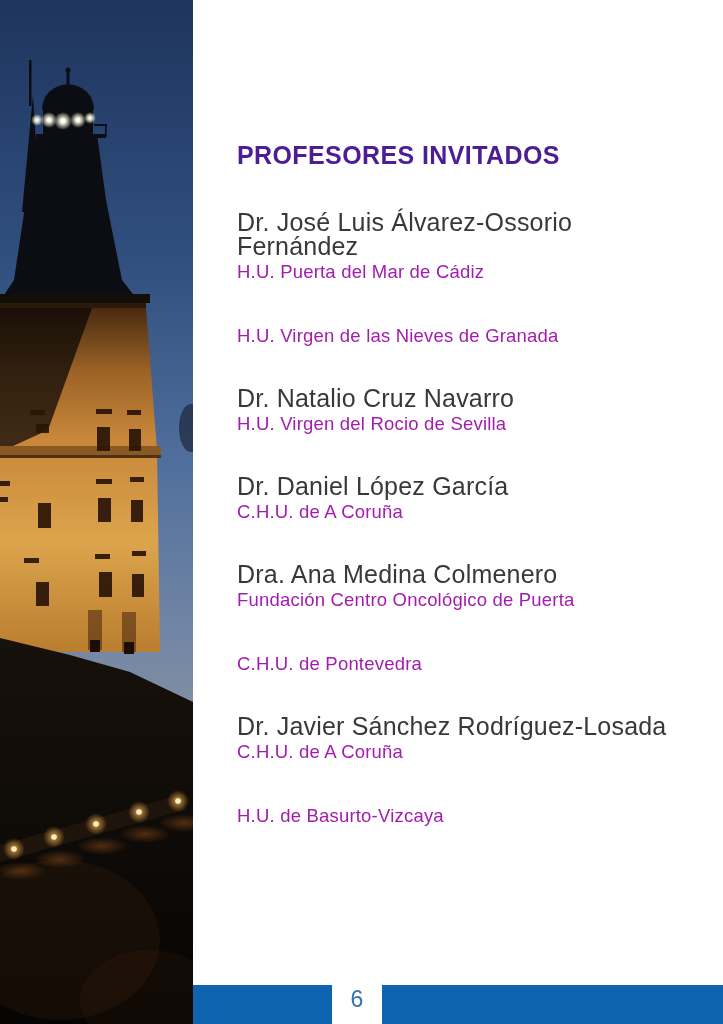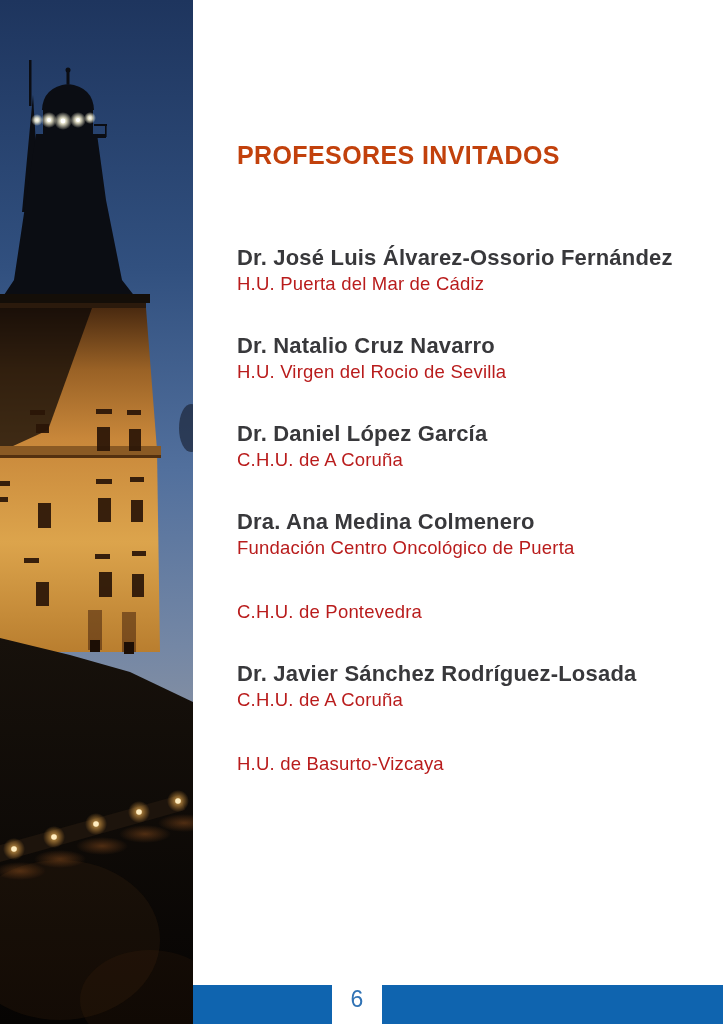--- a/index.html
+++ b/index.html
@@ -9,31 +9,31 @@
     font-family:"Liberation Sans", sans-serif;
   }
   .photo {
     position:absolute; left:0; top:0; width:193px; height:1024px;
   }
   .photo svg { display:block; }
   .content {
     position:absolute; left:237px; top:140px; right:30px;
   }
   .page-title {
-    margin:0 0 76px 0;
+    margin:0 0 40px 0;
     font-size:25px; font-weight:bold; letter-spacing:0.4px;
-    color:#c2410c; line-height:30px;
+    color:#4c1d95; line-height:30px;
   }
   .prof { margin:0 0 36px 0; }
   .prof-name {
-    font-size:22px; font-weight:bold; color:#38383b;
+    font-size:25px; font-weight:normal; color:#38383b;
     line-height:24px; letter-spacing:0.2px;
   }
   .prof-inst {
-    font-size:18.5px; font-weight:normal; color:#b91c1c;
+    font-size:18.5px; font-weight:normal; color:#a21caf;
     line-height:28px; letter-spacing:0.2px;
   }
   .footer-bar {
     position:absolute; left:193px; top:985px; width:530px; height:39px;
     background:#0f64af;
   }
   .footer-gap {
     position:absolute; left:139px; top:0; width:50px; height:39px;
     background:#ffffff; display:flex; justify-content:center; align-items:flex-start;
   }
@@ -172,20 +172,21 @@
   </div>
 
   <div class="content">
     <h1 class="page-title">PROFESORES INVITADOS</h1>
 
     <div class="prof">
       <div class="prof-name">Dr. José Luis Álvarez-Ossorio Fernández</div>
       <div class="prof-inst">H.U. Puerta del Mar de Cádiz</div>
     </div>
     <div class="prof">
+      <div class="prof-inst">H.U. Virgen de las Nieves de Granada</div>
     </div>
     <div class="prof">
       <div class="prof-name">Dr. Natalio Cruz Navarro</div>
       <div class="prof-inst">H.U. Virgen del Rocio de Sevilla</div>
     </div>
     <div class="prof">
       <div class="prof-name">Dr. Daniel López García</div>
       <div class="prof-inst">C.H.U. de A Coruña</div>
     </div>
     <div class="prof">

